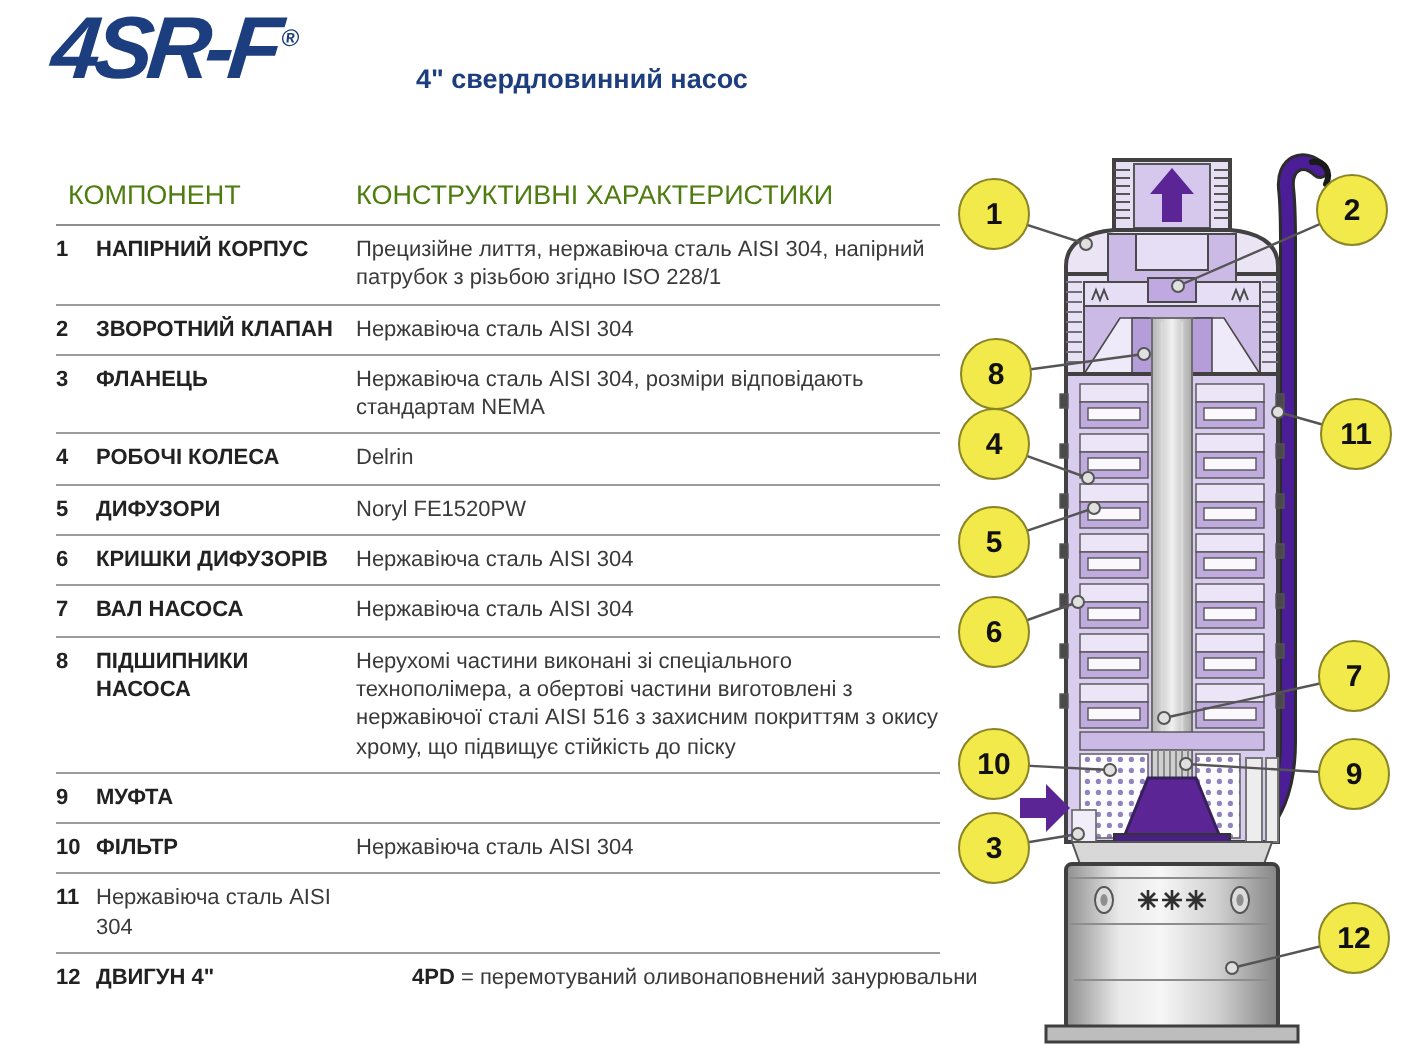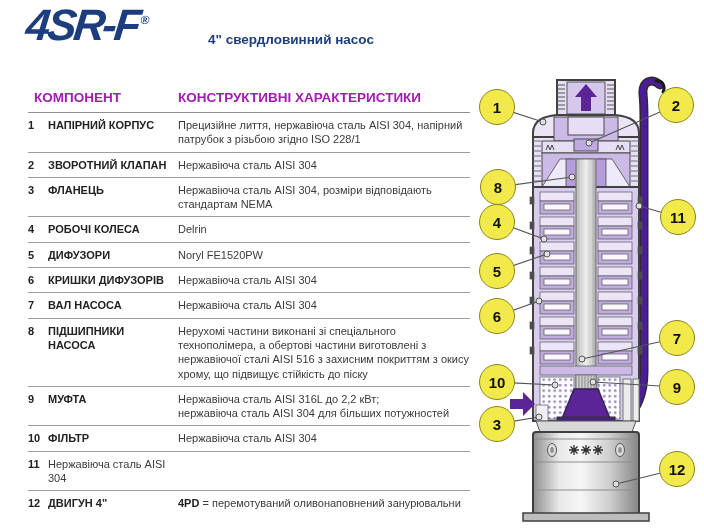--- a/index.html
+++ b/index.html
@@ -8,29 +8,29 @@
 
   
   .logo{position:absolute;left:26px;top:0px;color:#1c3e7e;font-size:44px;font-weight:bold;
         font-style:italic;letter-spacing:-3px;transform:skewX(-6deg);white-space:nowrap;}
   .logo sup{font-size:12px;font-style:normal;letter-spacing:0;vertical-align:super;margin-left:2px;}
   .subtitle{position:absolute;left:208px;top:32px;color:#1c3e7e;font-size:13.5px;font-weight:bold;}
 
   
   .spec-table{position:absolute;left:28px;top:88px;width:442px;}
   .thead{display:grid;grid-template-columns:150px 1fr;padding:2px 0 7px 0;border-bottom:1.5px solid #8f8f8f;}
-  .th{color:#a21caf;font-weight:bold;font-size:13.5px;}
+  .th{color:#4d7c0f;font-weight:normal;font-size:13.5px;}
   .th-comp{padding-left:6px;}
   .row{display:grid;grid-template-columns:20px 130px 1fr;padding:5px 0;border-bottom:1px solid #9c9c9c;}
   .row:last-child{border-bottom:none;}
   .num{font-weight:bold;font-size:11px;color:#222;line-height:1.3;}
   .name{font-weight:bold;font-size:11px;color:#222;padding-right:8px;line-height:1.3;}
   .desc{font-size:11px;color:#3a3a3a;line-height:1.3;}
   .desc b{color:#222;}
-  .motor-line{white-space:nowrap;overflow:hidden;}
+  .motor-line{white-space:nowrap;overflow:hidden;margin-left:28px;}
 
   
   .diagram-svg{position:absolute;left:470px;top:75px;width:234px;height:453px;}
   .callout{position:absolute;width:36px;height:36px;border-radius:50%;background:#f2e94b;
            border:1px solid #8a8424;box-sizing:border-box;display:flex;align-items:center;
            justify-content:center;font-weight:bold;font-size:15px;color:#111;}
 </style>
 </head>
 <body>
 
@@ -81,24 +81,20 @@
       <div class="desc">Нержавіюча сталь AISI 304</div>
     </div>
     <div class="row">
       <div class="num">8</div>
       <div class="name">ПІДШИПНИКИ НАСОСА</div>
       <div class="desc">Нерухомі частини виконані зі спеціального технополімера, а обертові частини виготовлені з нержавіючої сталі AISI 516 з захисним покриттям з окису хрому, що підвищує стійкість до піску</div>
     </div>
     <div class="row">
       <div class="num">9</div>
       <div class="name">МУФТА</div>
-      <div class="desc">
-        <div>Нержавіюча сталь AISI 316L до 2,2 кВт;</div>
-        <div>нержавіюча сталь AISI 304 для більших потужностей</div>
-      </div>
     </div>
     <div class="row">
       <div class="num">10</div>
       <div class="name">ФІЛЬТР</div>
       <div class="desc">Нержавіюча сталь AISI 304</div>
     </div>
     <div class="row">
       <div class="num">11</div>
       <div class="desc">Нержавіюча сталь AISI 304</div>
     </div>

